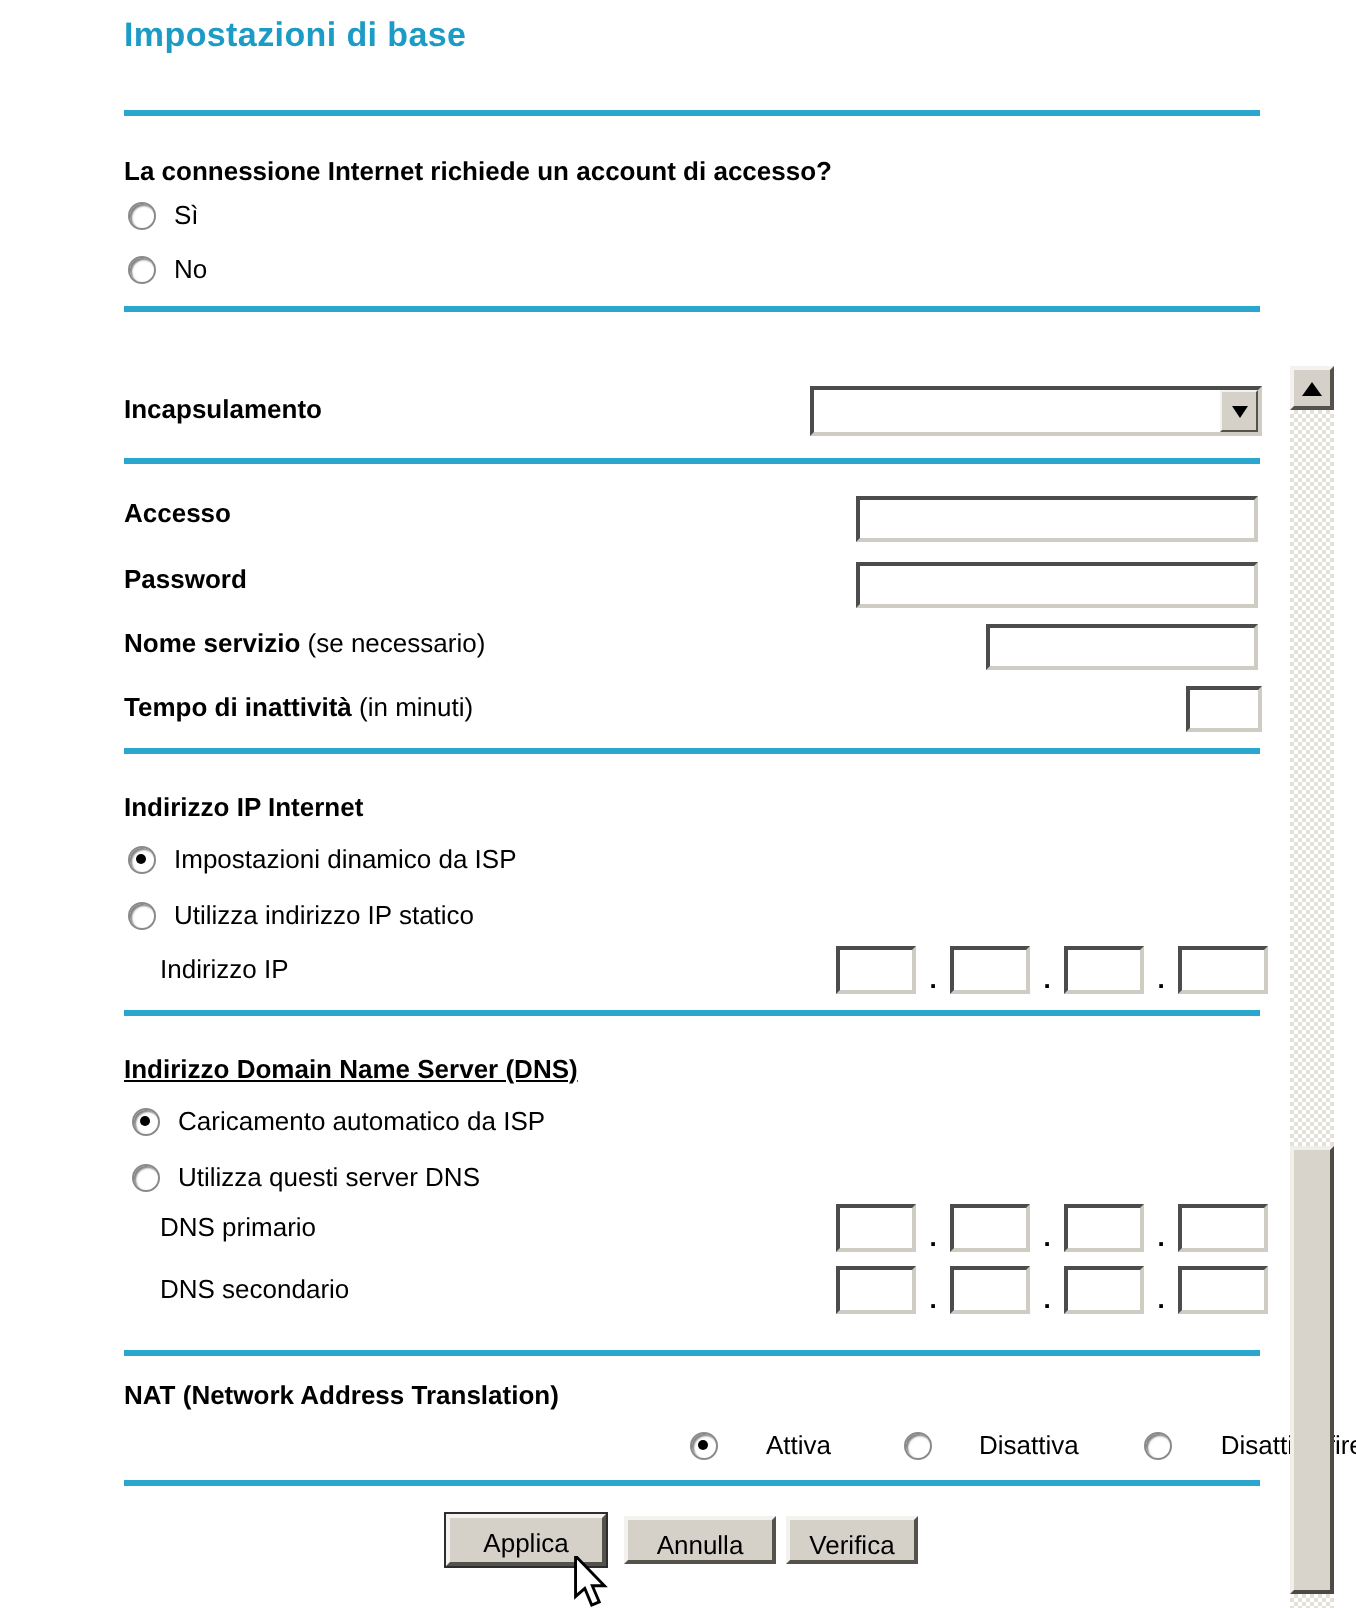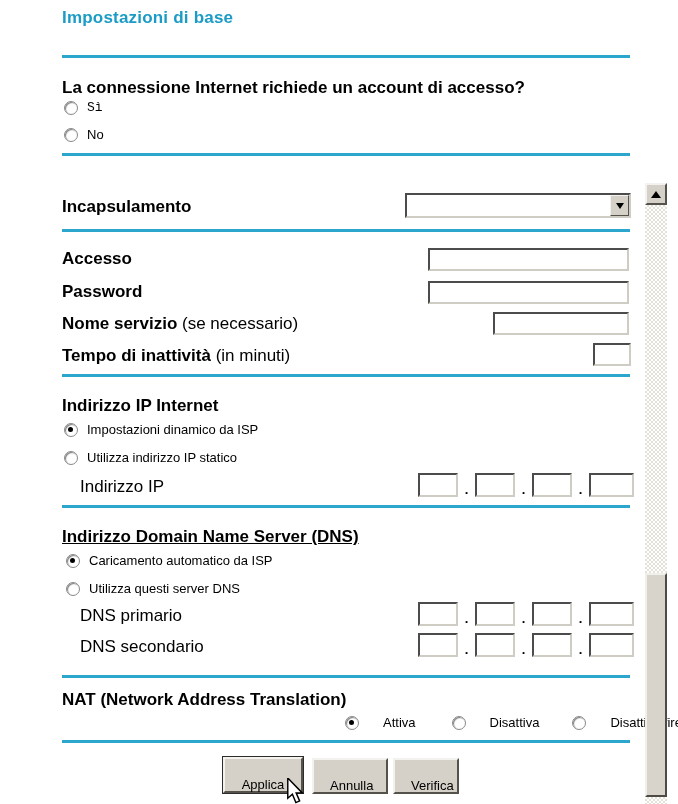--- a/index.html
+++ b/index.html
@@ -4,21 +4,21 @@
 <style>
   html,body{margin:0;padding:0;background:#fff;}
   #screen{
     position:relative;width:678px;height:804px;overflow:hidden;background:#fff;
     font-family:"Liberation Sans","DejaVu Sans",sans-serif;font-size:13px;color:#000;
   }
   .abs{position:absolute;}
   .page-title{font-size:17px;font-weight:bold;color:#1b9bc5;letter-spacing:.2px;}
   .rule{position:absolute;left:62px;width:568px;height:3px;background:#2ba6cd;}
   .bold{font-weight:bold;}
-  .lbl{position:absolute;font-size:17px;white-space:nowrap;}
+  .lbl{position:absolute;font-size:13px;white-space:nowrap;}
   
   .radio-row{position:absolute;display:flex;align-items:center;gap:9px;white-space:nowrap;}
   .radio{
     width:12px;height:12px;border-radius:50%;background:#fff;flex:0 0 auto;
     border:1px solid #8a8a8a;
     box-shadow:inset 1px 1px 1px rgba(60,60,60,.65), inset -1px -1px 0 #fff;
     position:relative;
   }
   .radio.checked::after{
     content:"";position:absolute;left:3px;top:3px;width:5px;height:5px;border-radius:50%;background:#000;
@@ -48,21 +48,21 @@
     border:2px solid;border-color:#4c4c4c #cfccc4 #cfccc4 #4c4c4c;font-size:13px;
     font-family:"Liberation Sans","DejaVu Sans",sans-serif;
   }
   .octet.last{width:45px;}
   .dotsep{width:17px;text-align:center;font-weight:bold;line-height:14px;flex:0 0 auto;}
   
   .btn{
     position:absolute;box-sizing:border-box;background:#d5d1c9;color:#000;
     border:2px solid;border-color:#f4f2ee #55524b #55524b #f4f2ee;
     font-family:"Liberation Sans","DejaVu Sans",sans-serif;font-size:13px;text-align:center;
-    padding:16px;line-height:20px;
+    padding:3px;line-height:20px;
   }
   .btn.default{box-shadow:0 0 0 1px #2d2d2d;}
   
   .scrollbar{position:absolute;left:645px;top:183px;width:22px;height:621px;background:#f1eee7;}
   .sb-track{
     position:absolute;left:0;top:0;width:100%;height:100%;
     background-color:#f1eee7;
     background-image:repeating-conic-gradient(#ffffff 0% 25%, #e4e1d8 25% 50%, #ffffff 50% 75%, #e4e1d8 75% 100%);
     background-size:4px 4px;
   }
@@ -78,21 +78,21 @@
 </style>
 </head>
 <body>
 
 <div id="screen">
 
   <div class="abs page-title" style="left:62px;top:8px;">Impostazioni di base</div>
   <div class="rule" style="top:55px;"></div>
 
   <div class="lbl bold" style="left:62px;top:78px;">La connessione Internet richiede un account di accesso?</div>
-  <div class="radio-row" style="left:64px;top:100px;font-family:Liberation Mono, monospace;">
+  <div class="radio-row" style="left:64px;top:100px;">
     <span class="radio"></span>
     <span>Sì</span>
   </div>
   <div class="radio-row" style="left:64px;top:127px;">
     <span class="radio"></span>
     <span>No</span>
   </div>
   <div class="rule" style="top:153px;"></div>
 
   <div class="lbl bold" style="left:62px;top:197px;">Incapsulamento</div>

